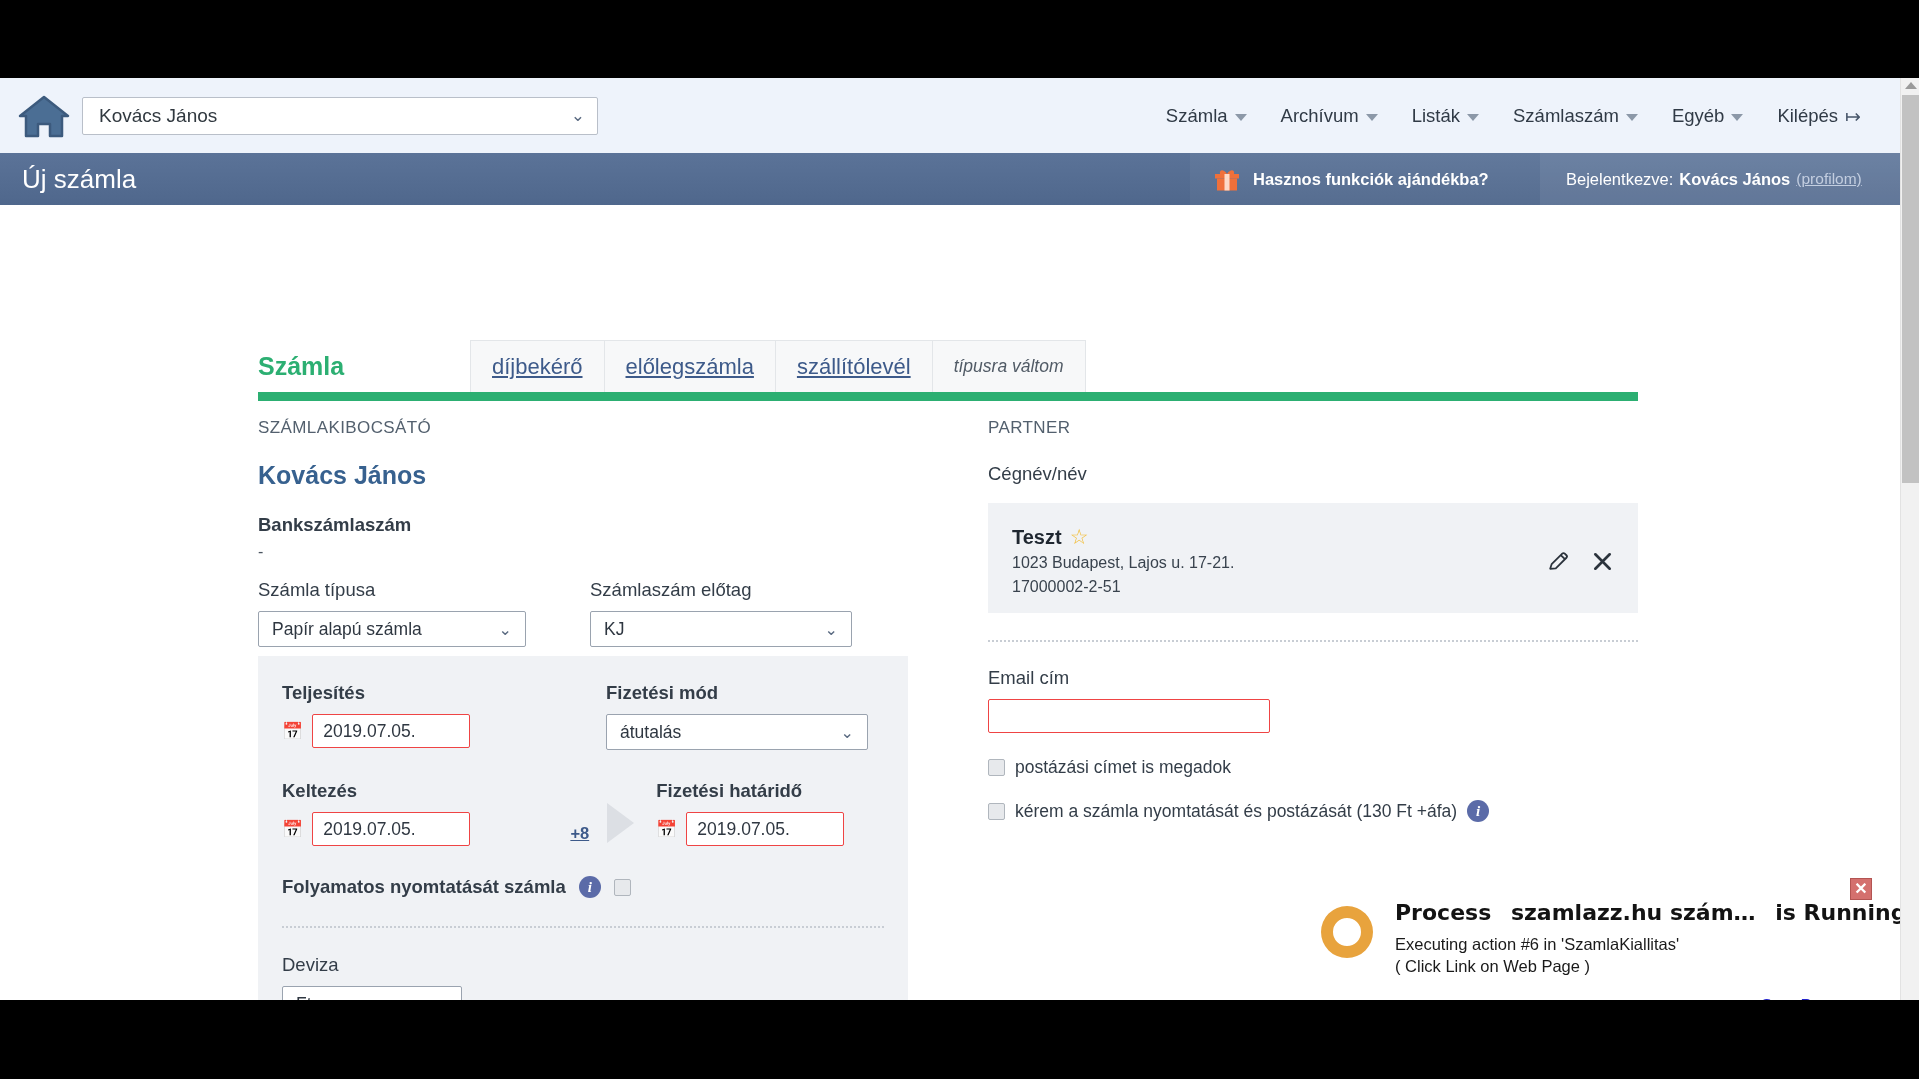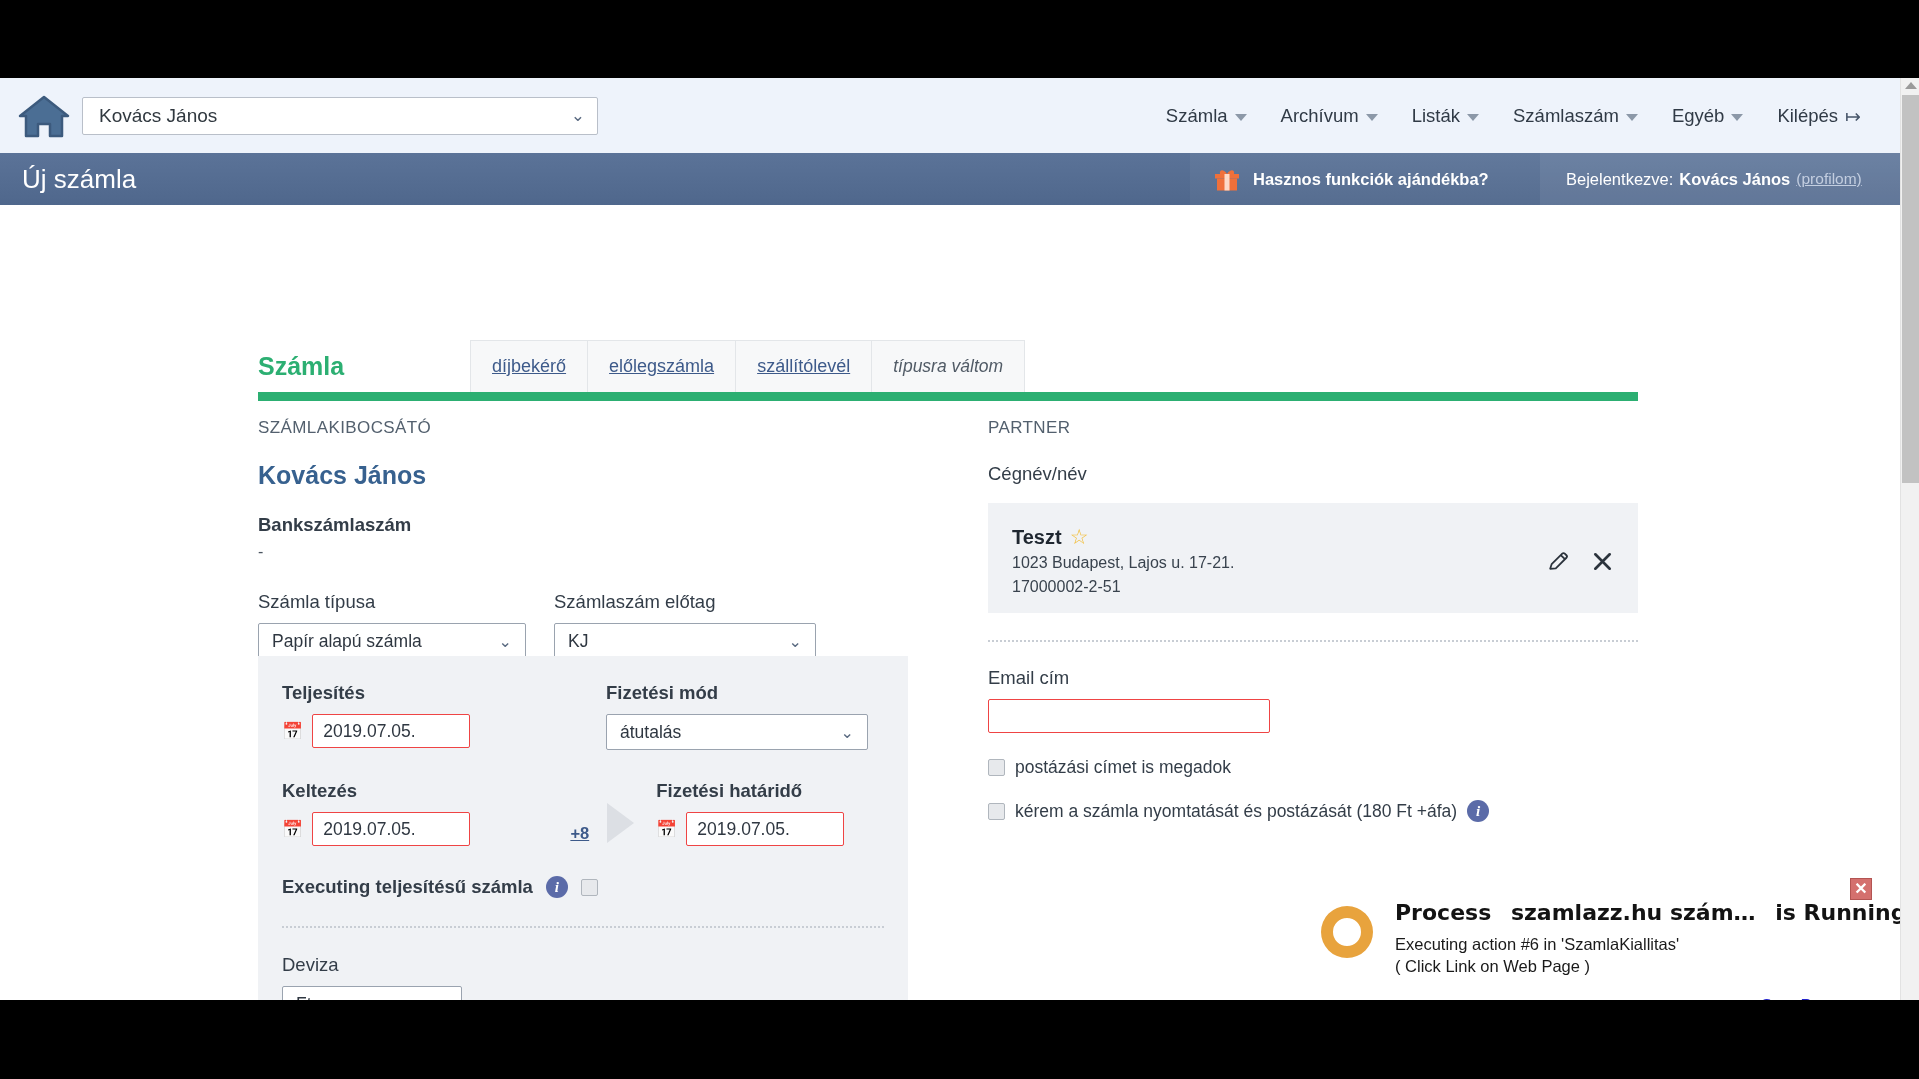--- a/index.html
+++ b/index.html
@@ -85,42 +85,42 @@
     width: 212px; display: flex; align-items: center;
     color: #2caf72; font-size: 25px; font-weight: bold;
   }
   .alt-tabs {
     display: flex; align-items: stretch; background: #f7f8f9;
     border-left: 1px solid #e3e6e9; border-top: 1px solid #e3e6e9;
     border-right: 1px solid #e3e6e9;
   }
   .alt-tabs .t {
     display: flex; align-items: center; padding: 0 21px;
-    font-size: 18px; color: #3d5a8a; text-decoration: underline;
+    font-size: 22px; color: #3d5a8a; text-decoration: underline;
     border-right: 1px solid #e3e6e9;
   }
   .alt-tabs .t.last { border-right: none; }
   .alt-tabs .t.plain {
     text-decoration: none; color: #515b66; font-style: italic; font-size: 17.5px;
   }
   #green-rule {
     position: absolute; left: 258px; top: 314px; width: 1380px; height: 9px;
     background: #2caf72;
   }
 
   
   #col-left  { position: absolute; left: 258px; top: 340px; width: 650px; }
   #col-right { position: absolute; left: 988px; top: 340px; width: 650px; }
 
   .section-kicker { font-size: 17px; color: #53606e; letter-spacing: .4px; }
   .issuer-name { font-size: 25px; font-weight: bold; color: #37618f; margin-top: 23px; }
   .field-label-b { font-size: 18.5px; font-weight: bold; color: #333d48; }
   .dash-value { font-size: 16px; color: #4a545f; margin-top: 7px; }
 
-  .row2 { display: flex; gap: 28px; margin-top: 30px; }
+  .row2 { display: flex; gap: 64px; margin-top: 18px; }
   .fld { display: flex; flex-direction: column; }
   .fld > .lbl { font-size: 18.5px; color: #333d48; margin-bottom: 10px; }
   .fld > .lbl.b { font-weight: bold; }
 
   .sel {
     background: #fff; border: 1px solid #9aa3af; border-radius: 2px;
     height: 36px; display: flex; align-items: center;
     justify-content: space-between; padding: 0 13px 0 13px;
     font-size: 17.5px; color: #2f3741;
   }
@@ -377,21 +377,21 @@
           <div class="inline">
             <span class="cal-ico">📅</span>
             <div class="txt" style="width:158px">
               <span>2019.07.05.</span>
             </div>
           </div>
         </div>
       </div>
 
       <div class="cont-row">
-        <span class="lbl">Executing teljesítésű számla</span>
+        <span class="lbl">Folyamatos nyomtatását számla</span>
         <span class="info-ico">i</span>
         <span class="cb"></span>
       </div>
 
       <div class="dotted-sep"></div>
 
       <div class="fld" style="width:180px; margin-top:26px">
         <span class="lbl">Deviza</span>
         <div class="sel">
           <span>Ft</span>
@@ -434,21 +434,21 @@
         <input class="txt" style="width: 282px; outline: none;" value="" placeholder="">
       </div>
 
       <div class="chk-line">
         <span class="cb"></span>
         <span class="tx">postázási címet is megadok</span>
       </div>
 
       <div class="chk-line" style="margin-top:22px">
         <span class="cb"></span>
-        <span class="tx">kérem a számla nyomtatását és postázását (180 Ft +áfa)</span>
+        <span class="tx">kérem a számla nyomtatását és postázását (130 Ft +áfa)</span>
         <span class="info-ico">i</span>
       </div>
     </div>
 
     <div id="proc">
       <span class="spin">
         <svg viewBox="0 0 64 64" width="64" height="64">
           <path d="M32 6 A26 26 0 0 1 58 32 L46 32 A14 14 0 0 0 32 18 Z" fill="#E8A33D"></path>
           <path d="M58 32 A26 26 0 0 1 32 58 L32 46 A14 14 0 0 0 46 32 Z" fill="#E8A33D"></path>
           <path d="M32 58 A26 26 0 0 1 6 32 L18 32 A14 14 0 0 0 32 46 Z" fill="#E8A33D"></path>

